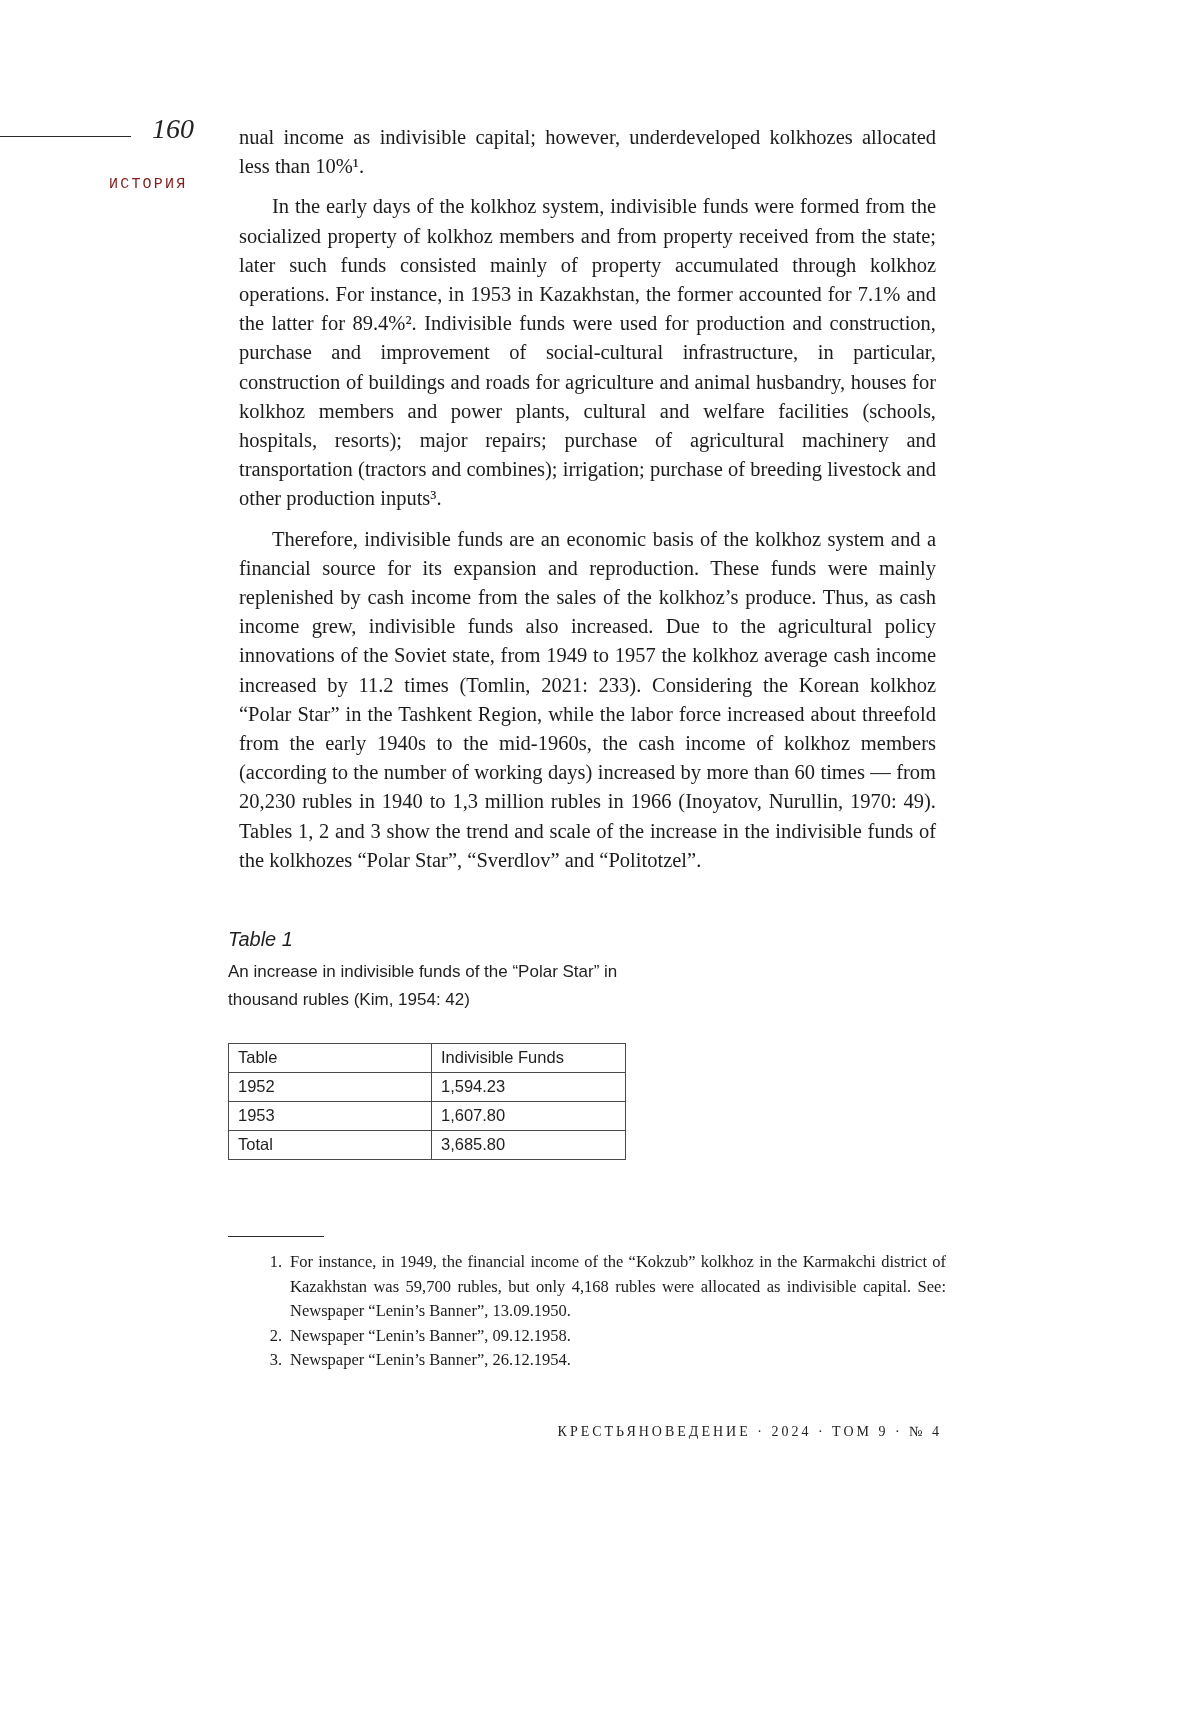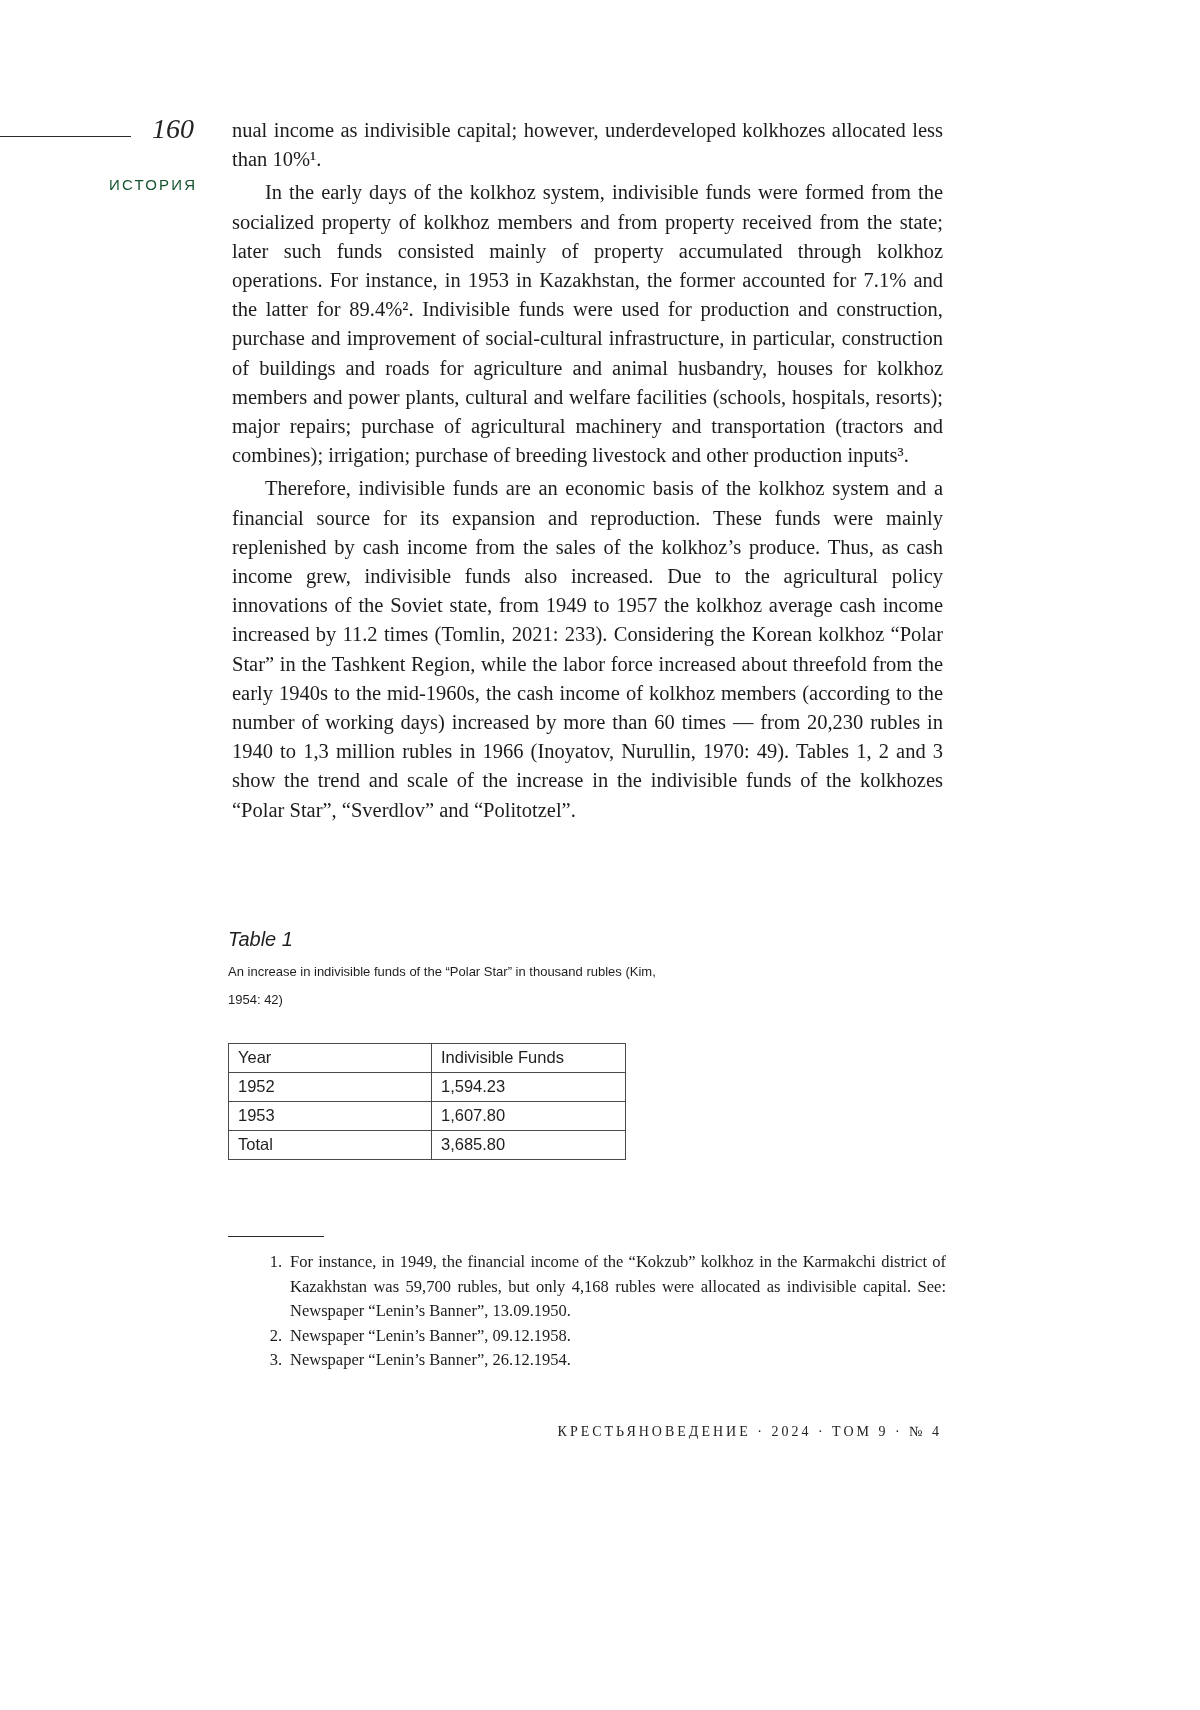--- a/index.html
+++ b/index.html
@@ -23,49 +23,49 @@
     position: absolute;
     left: 152px; top: 113px;
     font-family: "Liberation Serif", serif;
     font-style: italic;
     font-size: 28px;
     color: #222222;
   }
   .section-label {
     position: absolute;
     left: 109px; top: 176px;
-    font-family: Liberation Sans, sans-serif;
+    font-family: Liberation Mono, monospace;
     font-size: 15px;
     letter-spacing: 2.2px;
-    color: #14532d;
+    color: #7f1d1d;
   }
   .body-col {
     position: absolute;
     left: 228px; top: 112px;
     width: 719px;
     font-size: 20.5px;
     line-height: 29.2px;
     text-align: justify;
   }
-  .body-col p { margin: 4px; }
+  .body-col p { margin: 11px; }
   .body-col p.indent { text-indent: 33px; }
   .table-block-label {
     position: absolute;
     left: 228px; top: 928px;
     font-family: "Liberation Sans", sans-serif;
     font-style: italic;
     font-size: 20px;
     color: #1f1f1f;
   }
   .table-caption {
     position: absolute;
     left: 228px; top: 958px;
     width: 450px;
     font-family: "Liberation Sans", sans-serif;
-    font-size: 13px;
+    font-size: 17px;
     line-height: 28px;
     color: #1f1f1f;
   }
   table.data-table {
     position: absolute;
     left: 228px; top: 1043px;
     border-collapse: collapse;
     font-family: "Liberation Sans", sans-serif;
     font-size: 16.5px;
     color: #1f1f1f;
@@ -137,21 +137,21 @@
 
   <div class="table-caption">An increase in indivisible funds of the “Polar Star” in thousand rubles (Kim, 1954: 42)</div>
 
   <table class="data-table">
     <colgroup>
       <col class="c-year">
       <col class="c-funds">
     </colgroup>
     <thead>
       <tr>
-        <th>Year</th>
+        <th>Table</th>
         <th>Indivisible Funds</th>
       </tr>
     </thead>
     <tbody>
       <tr>
         <td>1952</td>
         <td>1,594.23</td>
       </tr>
       <tr>
         <td>1953</td>

